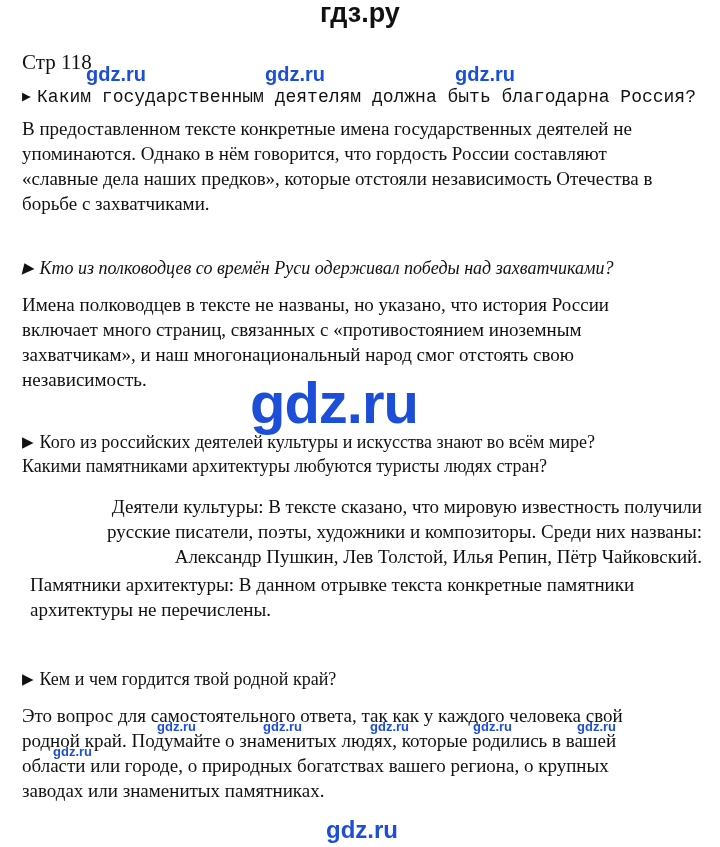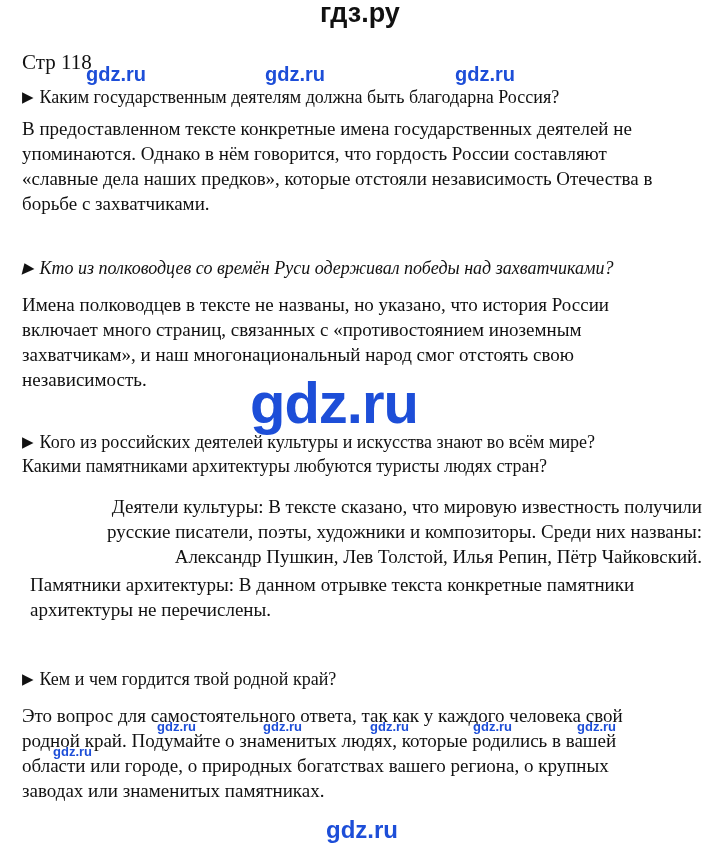--- a/index.html
+++ b/index.html
@@ -36,21 +36,21 @@
 <body>
 
 <div class="brand">гдз.ру</div>
 
 <div class="page-label">Стр 118</div>
 
 <div class="wm wm-md" style="top:64px; left:86px;">gdz.ru</div>
 <div class="wm wm-md" style="top:64px; left:265px;">gdz.ru</div>
 <div class="wm wm-md" style="top:64px; left:455px;">gdz.ru</div>
 
-<div class="q" style="top:86px;">
+<div class="q" style="top:86px;font-family:Liberation Mono, monospace;">
   <span class="arrow">▶</span><span>Каким государственным деятелям должна быть благодарна Россия?</span>
 </div>
 <div class="p" style="top:116px;">В предоставленном тексте конкретные имена государственных деятелей не
 упоминаются. Однако в нём говорится, что гордость России составляют
 «славные дела наших предков», которые отстояли независимость Отечества в
 борьбе с захватчиками.</div>
 
 <div class="q" style="top:257px;font-style:italic;">
   <span class="arrow">▶</span><span>Кто из полководцев со времён Руси одерживал победы над захватчиками?</span>
 </div>

